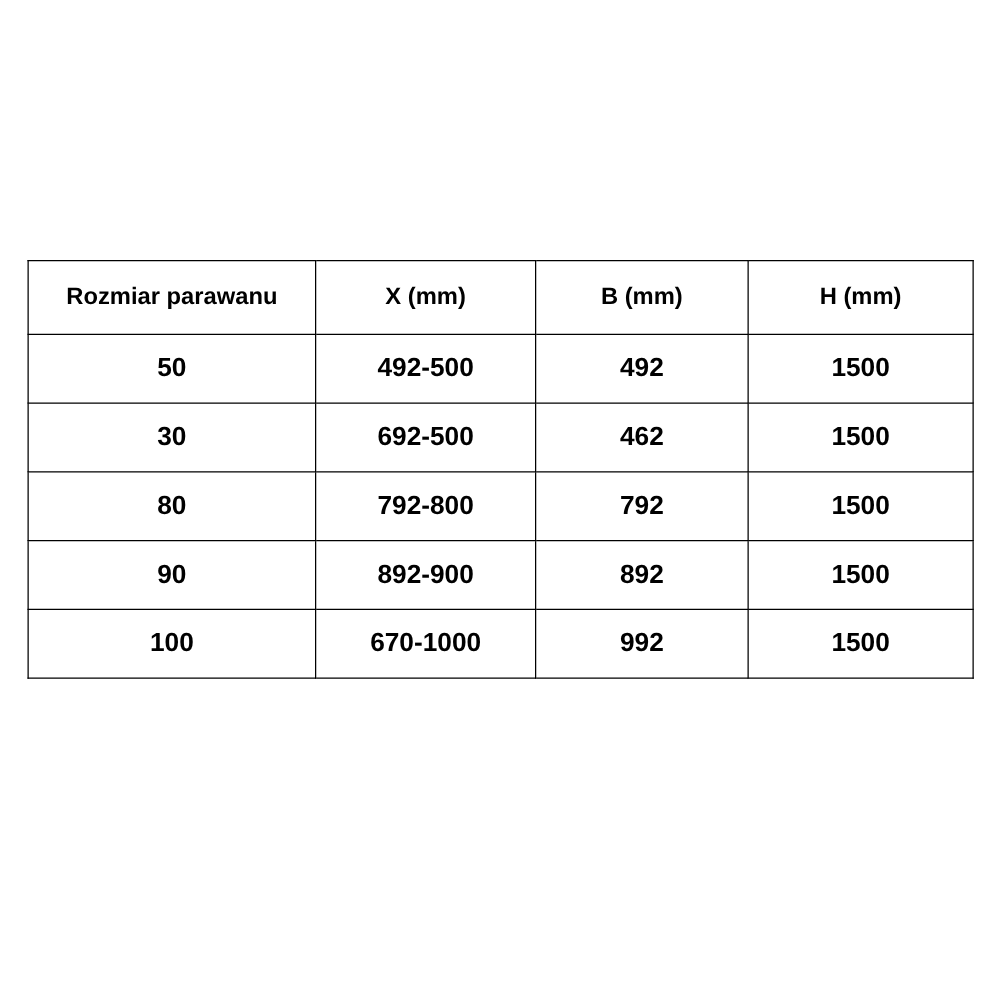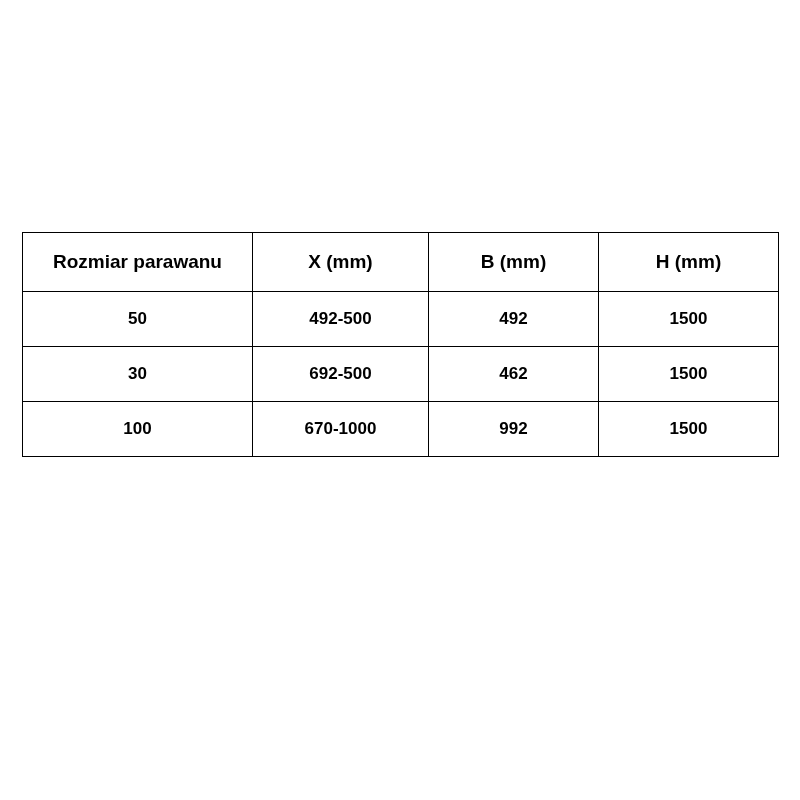--- a/index.html
+++ b/index.html
@@ -10,21 +10,20 @@
     width: 800px;
     height: 800px;
     background: #ffffff;
     font-family: "Liberation Sans", sans-serif;
     overflow: hidden;
   }
   .page {
     position: relative;
     width: 800px;
     height: 762px;
-    margin-top: 24px;
   }
   .table-wrap {
     position: absolute;
     left: 22px;
     top: 208px;
     width: 756px;
   }
   table.spec {
     border-collapse: collapse;
     width: 756px;
@@ -37,21 +36,21 @@
     font-weight: bold;
     color: #000000;
     padding: 0;
   }
   table.spec thead th {
     height: 58px;
     font-size: 19px;
   }
   table.spec tbody td {
     height: 54px;
-    font-size: 17px;
+    font-size: 21px;
   }
   col.c0 { width: 230px; }
   col.c1 { width: 176px; }
   col.c2 { width: 170px; }
   col.c3 { width: 180px; }
 </style>
 </head>
 <body>
 
 <div class="page">
@@ -78,20 +77,32 @@
           <td>492</td>
           <td>1500</td>
         </tr>
         <tr>
           <td>30</td>
           <td>692-500</td>
           <td>462</td>
           <td>1500</td>
         </tr>
         <tr>
+          <td>80</td>
+          <td>792-800</td>
+          <td>792</td>
+          <td>1500</td>
+        </tr>
+        <tr>
+          <td>90</td>
+          <td>892-900</td>
+          <td>892</td>
+          <td>1500</td>
+        </tr>
+        <tr>
           <td>100</td>
           <td>670-1000</td>
           <td>992</td>
           <td>1500</td>
         </tr>
       </tbody>
     </table>
   </div>
 </div>
 

